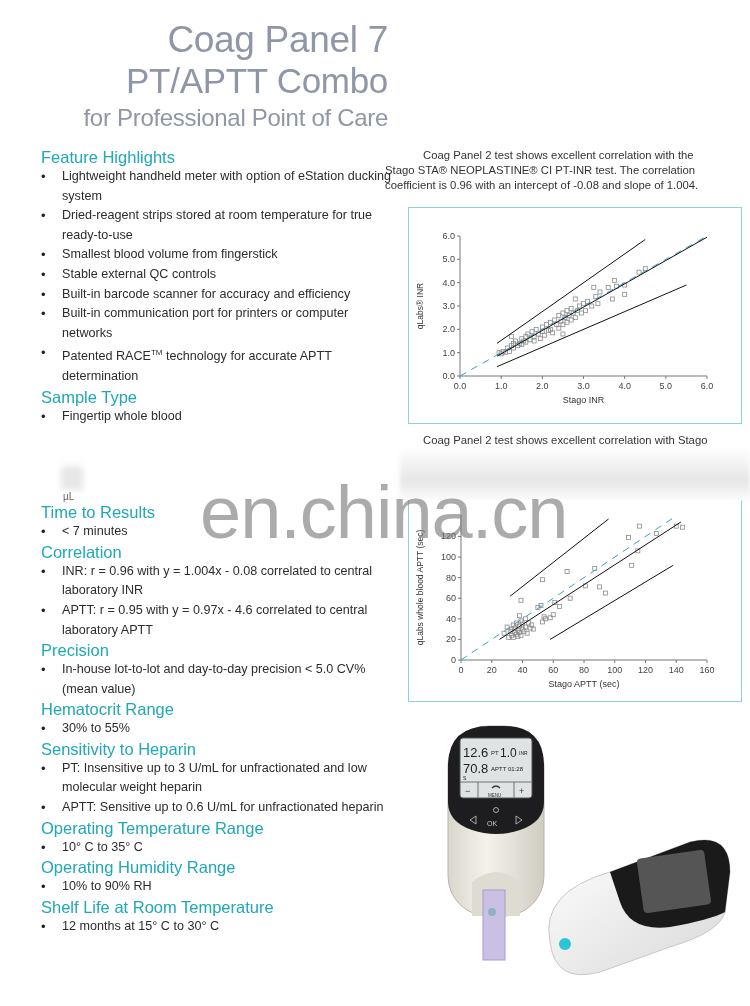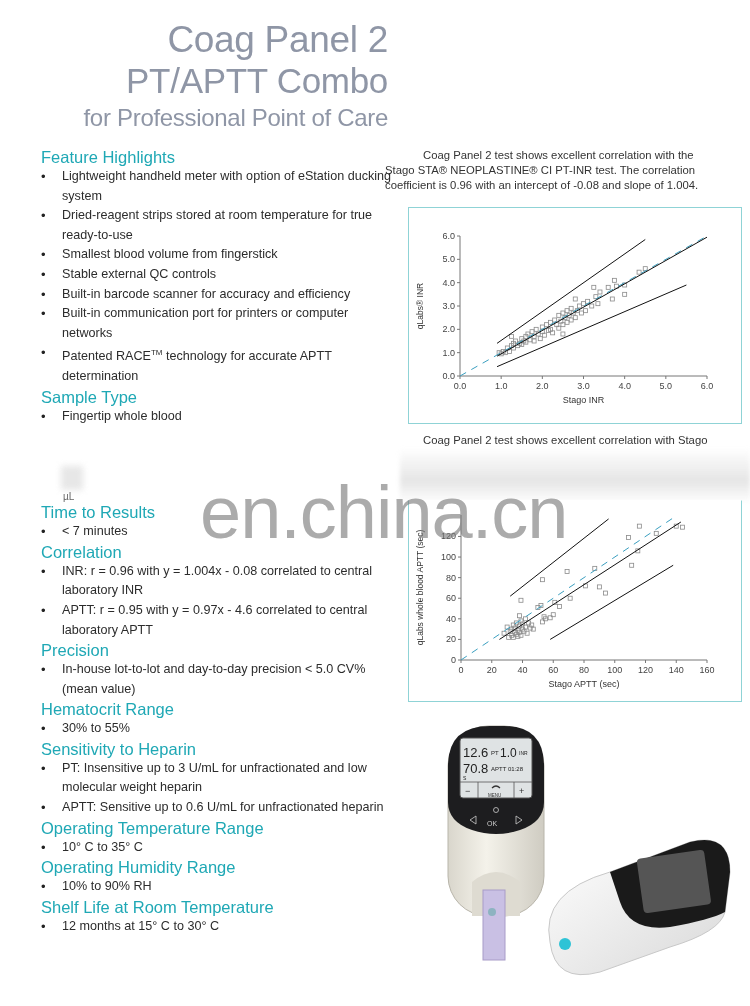--- a/index.html
+++ b/index.html
@@ -28,21 +28,21 @@
 
   .watermark { position: absolute; left: 200px; top: 445px; font-size: 74px; color: rgba(120,120,120,0.62); letter-spacing: -1px; font-weight: 400; margin-top: 25px; }
   .fade-band { position: absolute; left: 400px; top: 448px; width: 350px; height: 55px; background: linear-gradient(180deg, rgba(255,255,255,0.4), rgba(225,225,225,0.85) 60%, rgba(255,255,255,0.9)); filter: blur(2px); }
 
   .device-photo { position: absolute; left: 420px; top: 722px; width: 320px; height: 280px; }
 </style>
 </head>
 <body>
 
 <div class="title-block">
-  <div class="title-1">Coag Panel 2</div>
+  <div class="title-1">Coag Panel 7</div>
   <div class="title-2">PT/APTT Combo</div>
   <div class="title-3">for Professional Point of Care</div>
 </div>
 
 <div class="left-col">
 
   <div class="section-heading">Feature Highlights</div>
   <ul class="bullets">
     <li>Lightweight handheld meter with option of eStation ducking system</li>
     <li>Dried-reagent strips stored at room temperature for true ready-to-use</li>

